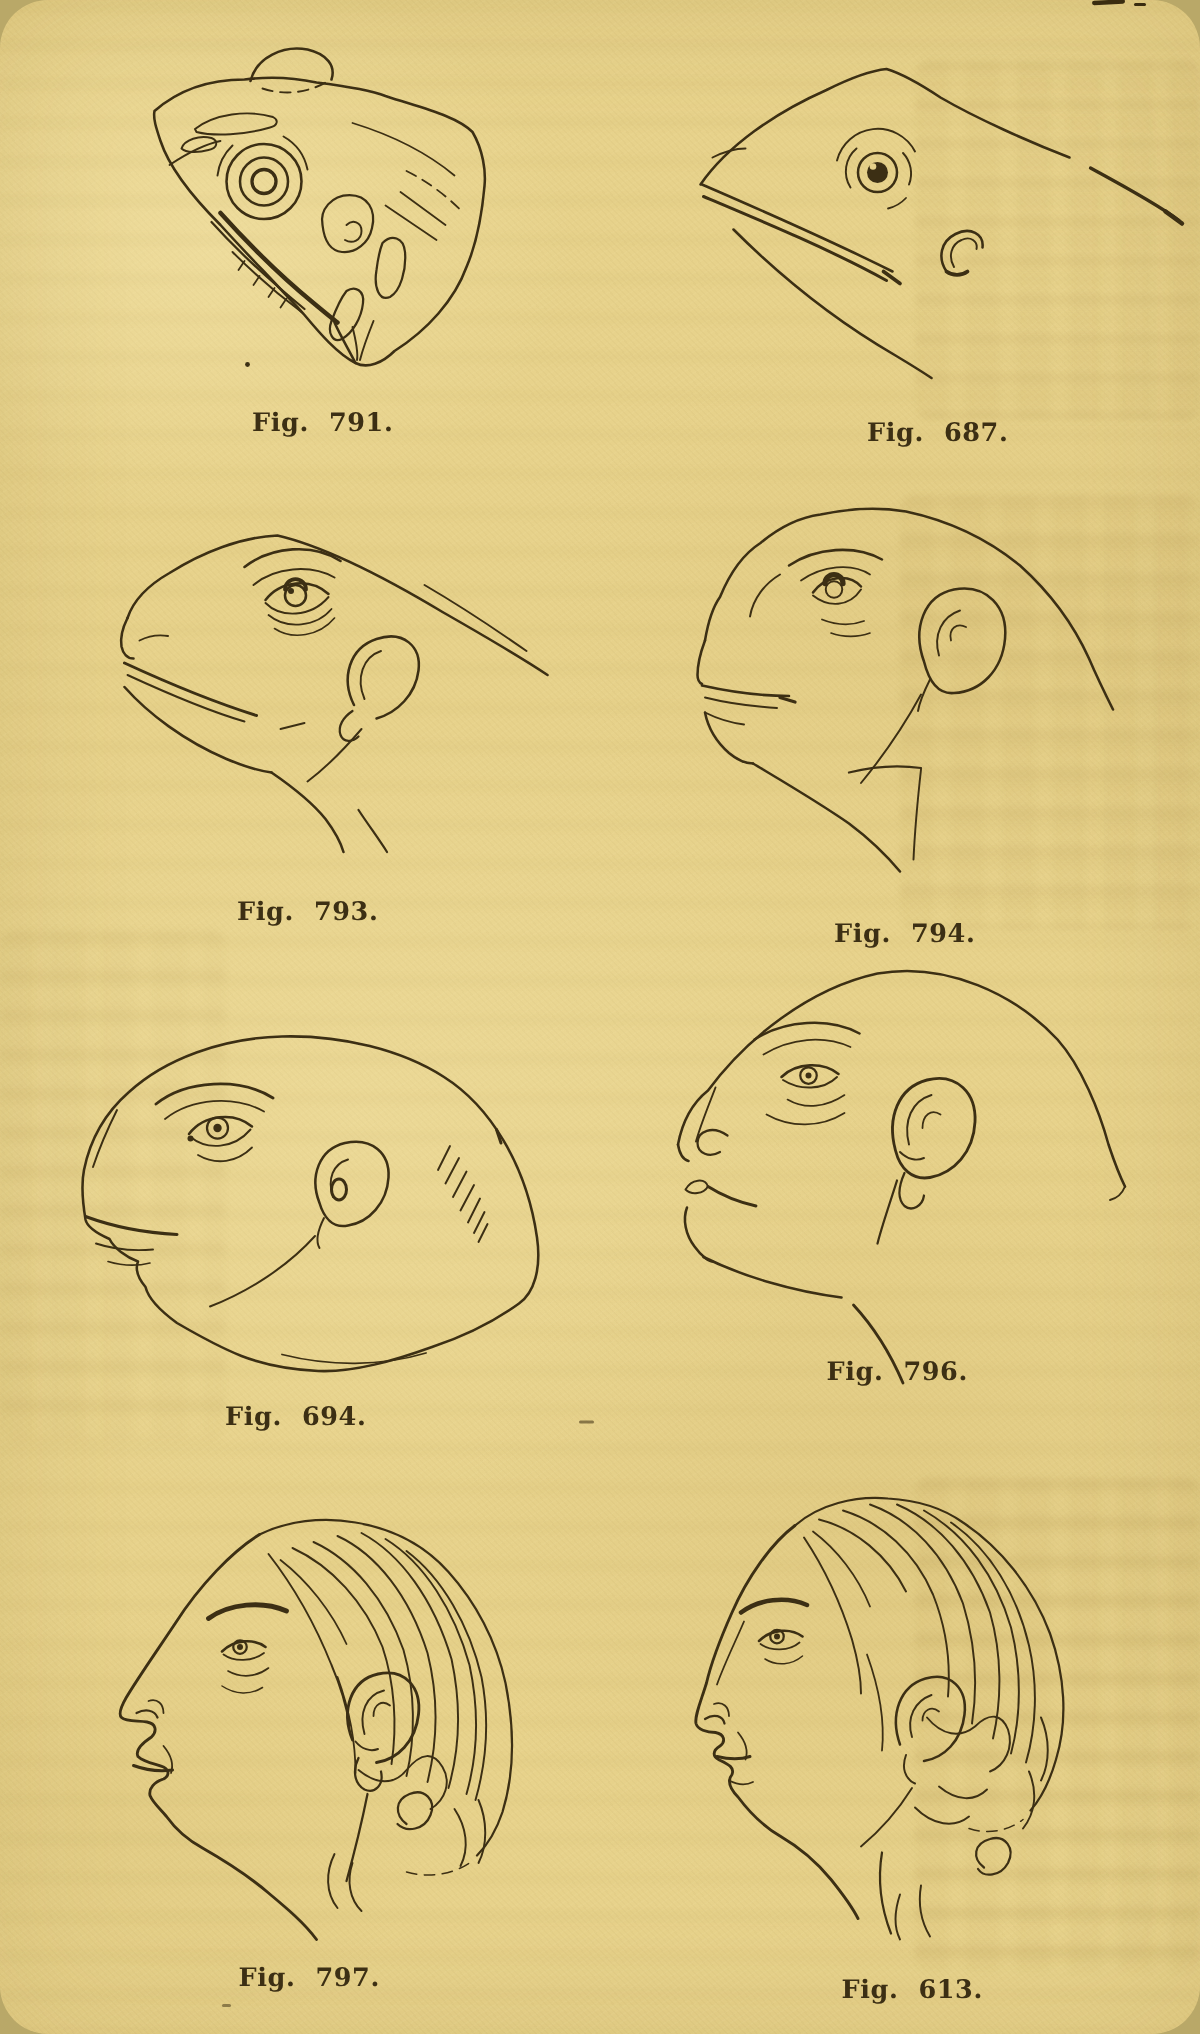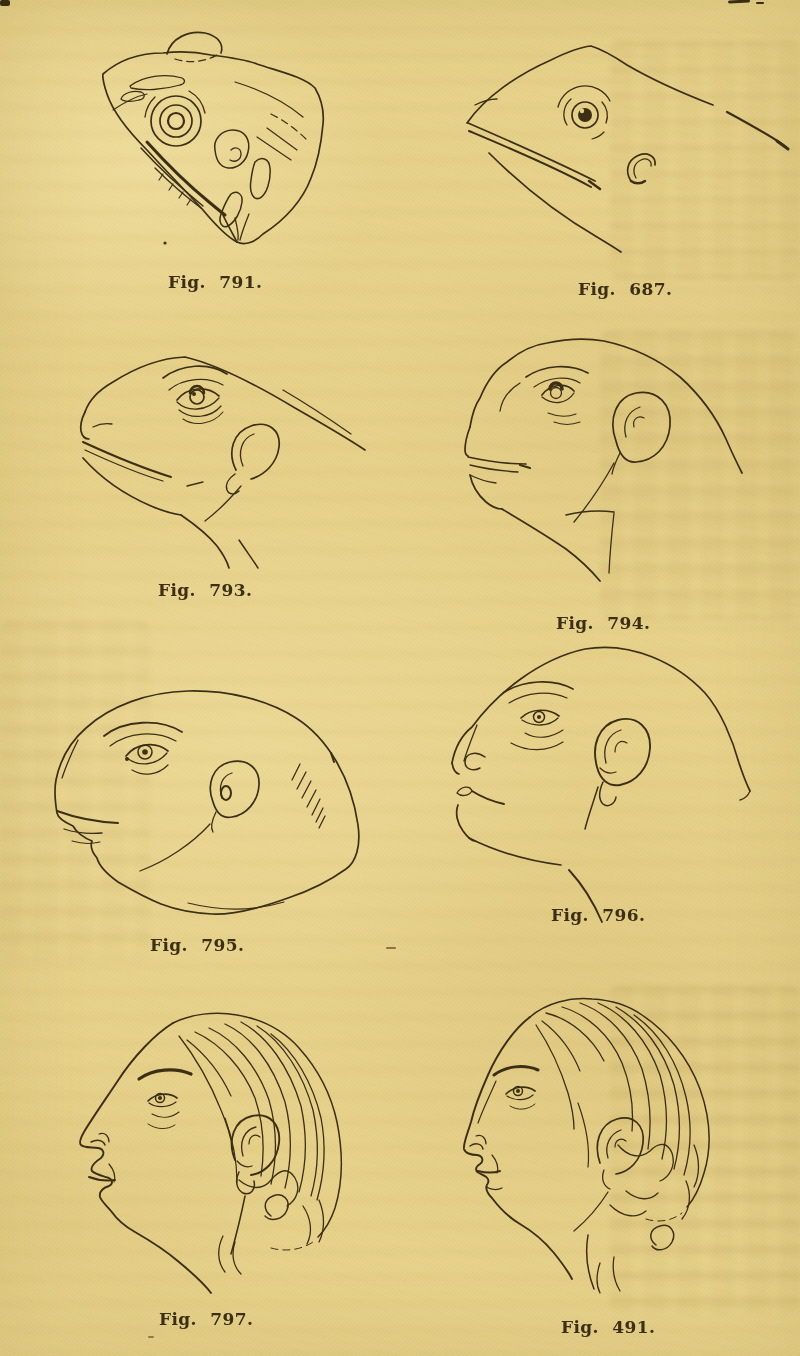--- a/index.html
+++ b/index.html
@@ -1,20 +1,21 @@
 <!DOCTYPE html>
 <html style="--paper: #e7d28b; --ink: #3c2f14;"><head>
 <meta charset="utf-8">
 <style>
   html,body{margin:0;padding:0;background:#b9a868;}
   .page{
     position:relative;width:800px;height:1356px;overflow:hidden;
     background:var(--paper,#e7d28b);
     box-shadow:inset 0 0 90px rgba(140,110,40,.16);
     font-family:"DejaVu Serif", serif;
+    border-radius:32px;
   }
   .layer{position:absolute;inset:0;pointer-events:none;}
   .paper-texture{
     background-image:
       radial-gradient(340px 260px at 18% 12%, rgba(255,244,196,.30), rgba(255,244,196,0) 70%),
       radial-gradient(420px 300px at 82% 30%, rgba(176,142,64,.10), rgba(176,142,64,0) 70%),
       radial-gradient(500px 380px at 30% 55%, rgba(255,244,196,.20), rgba(255,244,196,0) 70%),
       radial-gradient(420px 420px at 75% 75%, rgba(171,138,60,.10), rgba(171,138,60,0) 70%),
       radial-gradient(300px 220px at 10% 90%, rgba(171,138,60,.08), rgba(171,138,60,0) 70%),
       repeating-linear-gradient(47deg, rgba(120,92,34,.03) 0 1px, rgba(0,0,0,0) 1px 3px),
@@ -129,21 +130,21 @@
     <circle class="f" cx="119" cy="54" r="2"></circle>
     <path class="k w12" d="M104,70 C116,80 136,78 146,66"></path>
     <path class="k w11" d="M108,79 C120,87 138,84 148,72"></path>
     <path class="k w17" d="M88,38 C106,24 134,22 152,34"></path>
     <path class="k w13" d="M94,50 C108,38 132,36 148,45"></path>
     <path class="k w17" d="M161,130 C152,112 158,92 176,86 C194,80 206,91 204,107 C202,123 190,135 176,139"></path>
     <path class="k w13" d="M168,126 C162,112 167,98 179,94"></path>
     <path class="k w15" d="M160,134 C154,138 150,144 152,150 C154,155 160,155 164,151"></path>
     <path class="k w13" d="M166,146 C154,160 142,172 130,181"></path>
   </svg>
-  <div class="caption" style="left:158px;top:582px">Fig. 793.</div>
+  <div class="caption" style="left:158px;top:600px">Fig. 793.</div>
 
   <svg class="fig" style="left:462px;top:325px" width="300" height="260" viewBox="0 0 300 260">
     <path class="k w17" d="M8,102 C10,90 13,80 18,73 C25,56 34,44 45,37 C57,27 70,20 85,18 C104,14 124,13 142,16 C170,22 196,34 218,52 C238,70 254,92 264,114 C270,128 276,140 280,148"></path>
     <path class="k w17" d="M8,102 C5,110 3,118 3,125 C3,128 4,130 6,131"></path>
     <path class="k w17" d="M6,132 C24,136 44,139 64,139"></path>
     <path class="k w13" d="M8,140 C24,144 40,146 56,147"></path>
     <path class="k w22" d="M58,140 l10,3"></path>
     <path class="k w13" d="M8,150 C16,154 26,157 34,158"></path>
     <path class="k w17" d="M8,150 C10,160 16,170 24,177 C30,182 36,184 40,184"></path>
     <path class="k w17" d="M40,184 C60,196 84,210 104,224 C116,233 128,244 138,256"></path>
@@ -182,21 +183,21 @@
     <path class="k w12" d="M84,90 C96,97 110,95 120,85"></path>
     <path class="k w17" d="M165,122 C158,104 165,86 182,82 C200,78 212,89 211,105 C210,122 198,135 184,137 C174,139 168,132 165,122"></path>
     <path class="k w13" d="M174,118 C170,106 174,96 184,93"></path>
     <ellipse class="k w20" cx="178" cy="113" rx="5" ry="7"></ellipse>
     <path class="k w13" d="M168,132 C164,140 162,147 165,152"></path>
     <path class="k w13" d="M162,144 C144,164 118,181 92,191"></path>
     <path class="k w13" d="M252,84 L244,100 M258,92 L249,109 M263,101 L254,118 M268,110 L259,127 M272,119 L264,135 M275,128 L268,142 M277,136 L271,148"></path>
     <path class="k w20" d="M283,73 L286,82"></path>
     <path class="k w12" d="M140,223 C172,231 206,231 236,222"></path>
   </svg>
-  <div class="caption" style="left:150px;top:937px">Fig. 795.</div>
+  <div class="caption" style="left:150px;top:937px">Fig. 694.</div>
   <div class="speck" style="left:386px;top:947px;width:10px;height:2px;opacity:.55"></div>
 
   <svg class="fig" style="left:445px;top:635px" width="310" height="290" viewBox="0 0 310 290">
     <path class="k w17" d="M7,128 C10,112 17,100 27,92 C52,58 94,24 140,14 C186,6 232,28 260,58 C276,76 288,106 294,128 C298,140 302,150 305,156"></path>
     <path class="k w13" d="M305,156 C303,161 299,164 295,165"></path>
     <path class="k w15" d="M40,122 C30,115 20,119 20,127 C20,134 28,137 35,133"></path>
     <path class="k w17" d="M7,128 C8,134 10,138 14,139"></path>
     <path class="k w13" d="M12,158 C16,151 25,150 27,156 C24,161 16,162 12,158 Z"></path>
     <path class="k w19" d="M27,156 C38,163 50,167 59,169"></path>
     <path class="k w17" d="M13,170 C10,178 12,188 18,196 C23,203 28,206 30,206"></path>
@@ -287,20 +288,20 @@
     <path class="k w12" d="M92,26 C108,38 122,56 130,76"></path>
     <path class="k w13" d="M86,30 C98,48 110,72 118,98 C122,112 124,124 124,134"></path>
     <path class="k w13" d="M168,150 C178,162 190,164 200,156 C210,146 218,148 222,158 C226,170 220,182 210,186"></path>
     <path class="k w13" d="M176,196 C188,206 200,206 208,198 M160,210 C172,222 186,224 196,216"></path>
     <path class="k w15" d="M206,250 C198,244 199,234 210,231 C220,228 227,237 222,247 C217,256 206,257 202,251"></path>
     <path class="k w13" d="M150,268 C146,280 146,290 150,298 M164,262 C162,274 164,286 170,296"></path>
     <path class="k w13" d="M244,150 C250,164 250,180 244,192 M236,186 C242,200 240,214 232,224"></path>
     <path class="k w12" d="M128,108 C136,130 140,152 138,172"></path>
     <path class="k w10 dsh" d="M196,224 C208,228 222,226 232,218"></path>
   </svg>
-  <div class="caption" style="left:561px;top:1319px">Fig. 491.</div>
+  <div class="caption" style="left:561px;top:1319px">Fig. 613.</div>
 
   <div class="speck" style="left:0px;top:0px;width:10px;height:6px"></div>
   <div class="speck" style="left:728px;top:0px;width:22px;height:3px;transform:rotate(-3deg)"></div>
   <div class="speck" style="left:756px;top:2px;width:8px;height:2px"></div>
   <div class="speck" style="left:148px;top:1336px;width:6px;height:2px;opacity:.5"></div>
 
 </div>
 
 </body></html>

